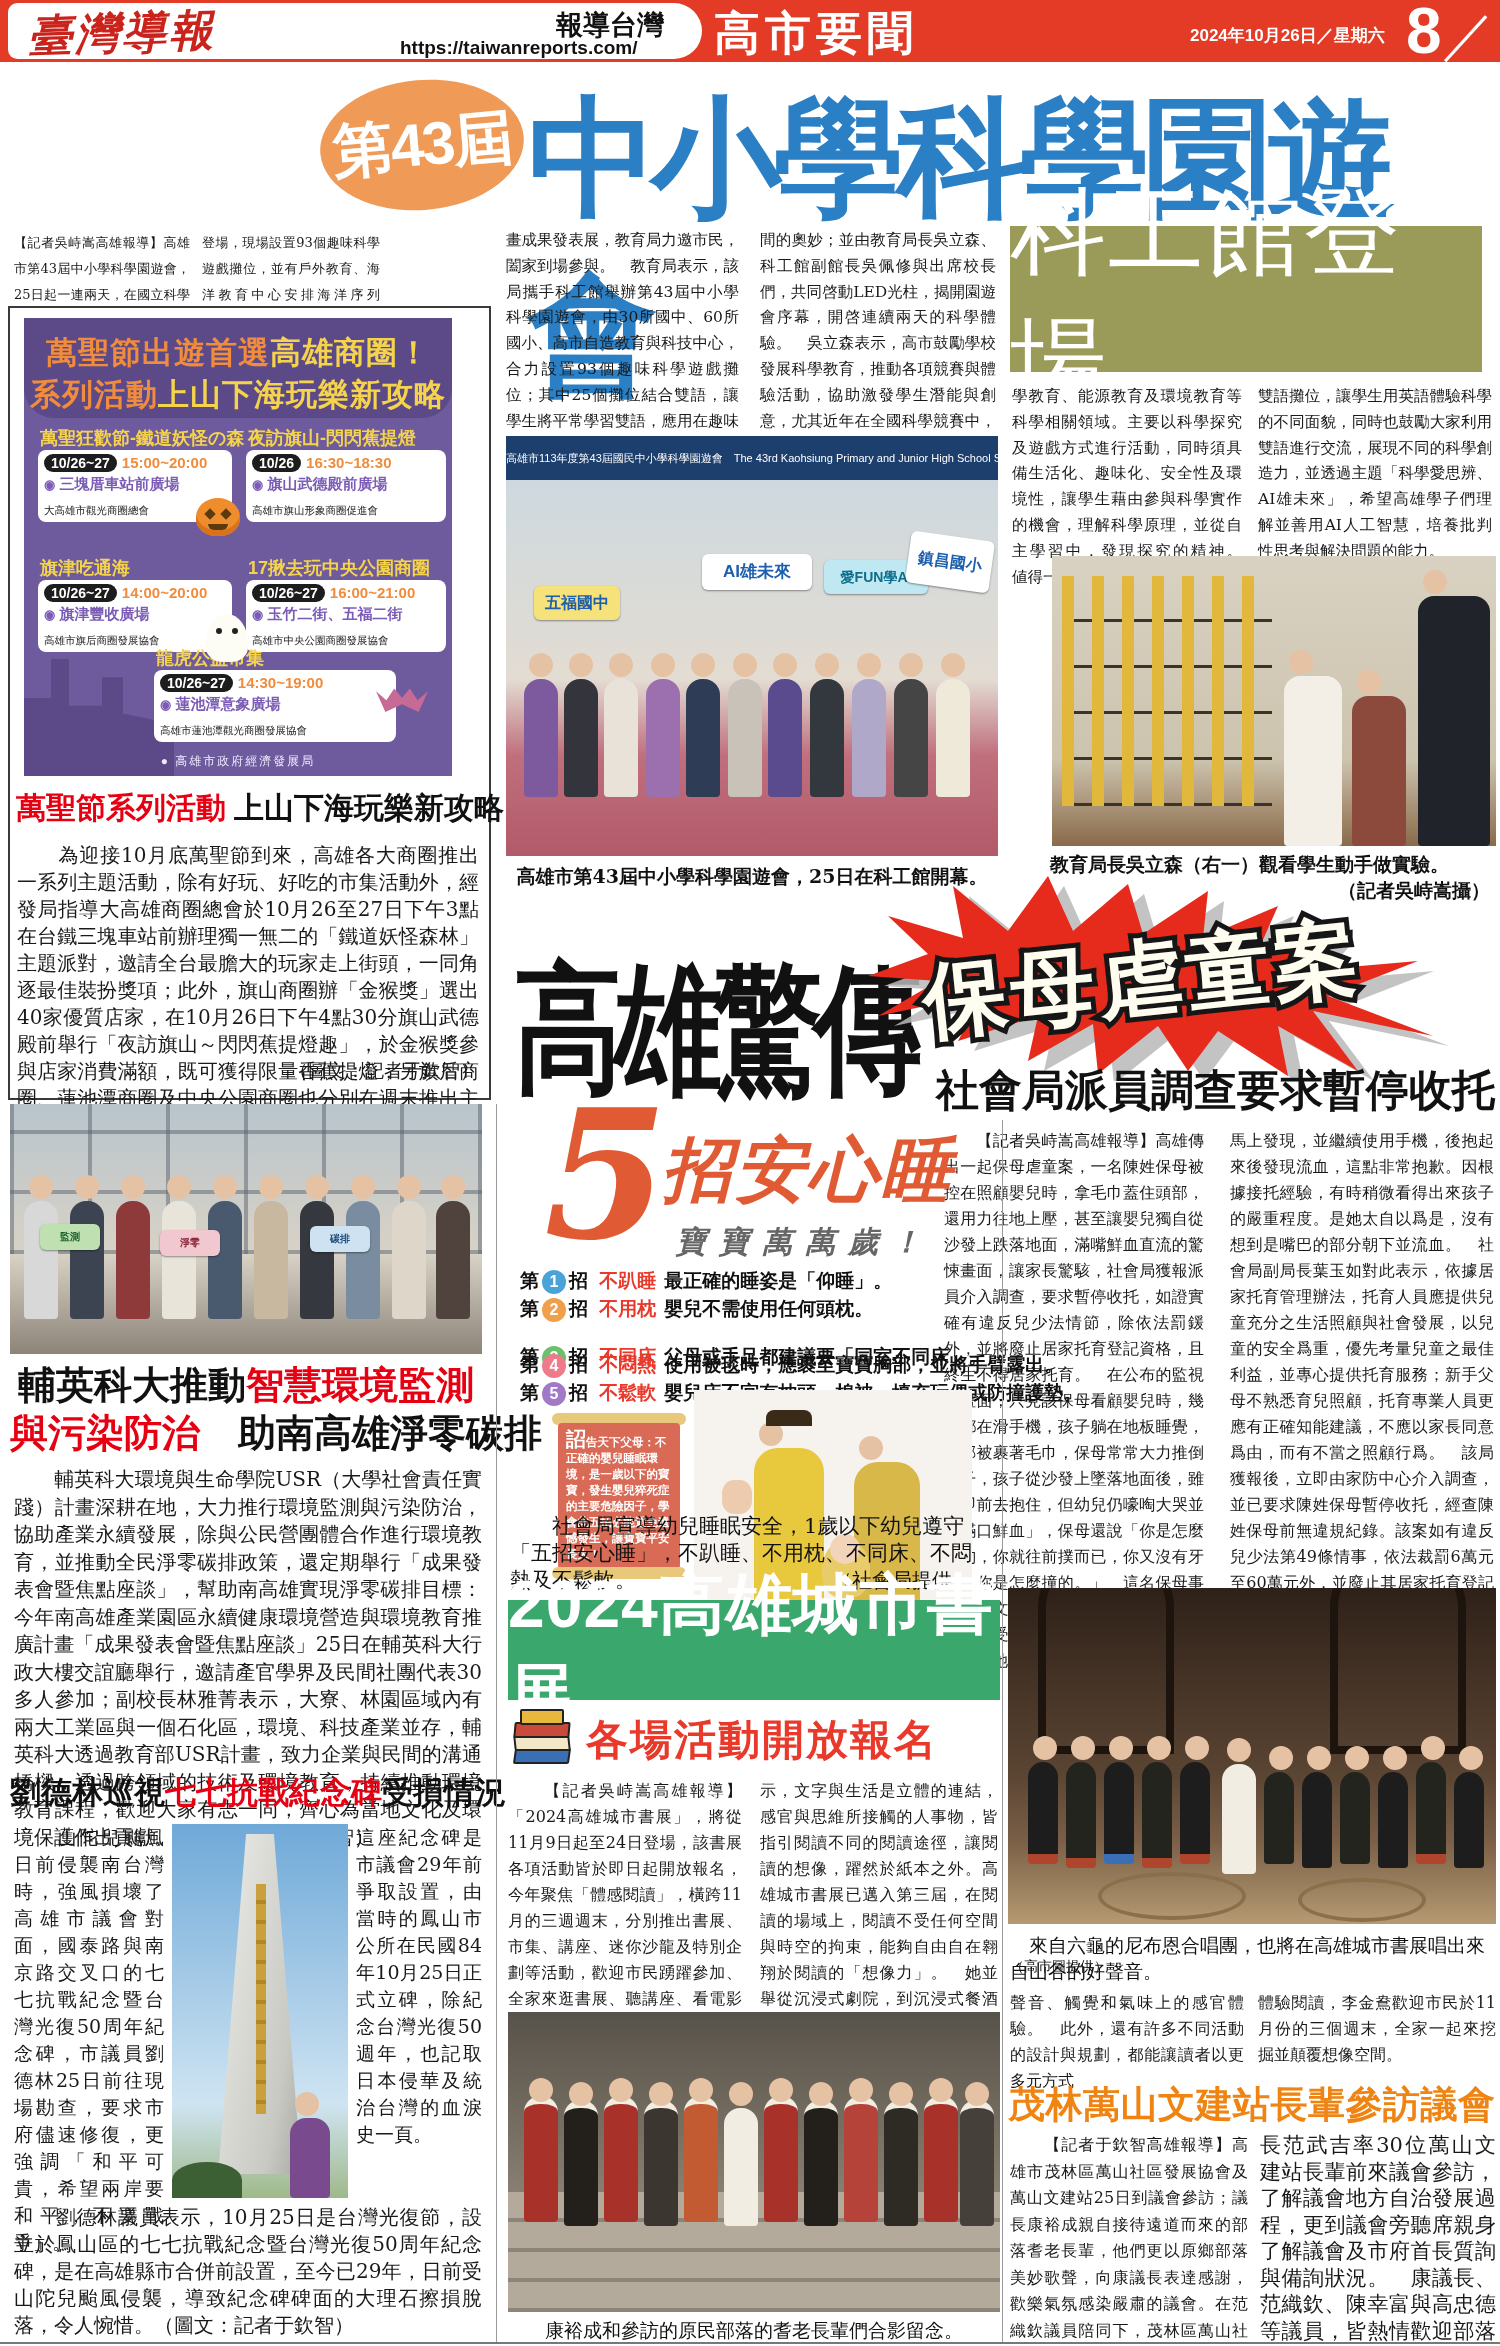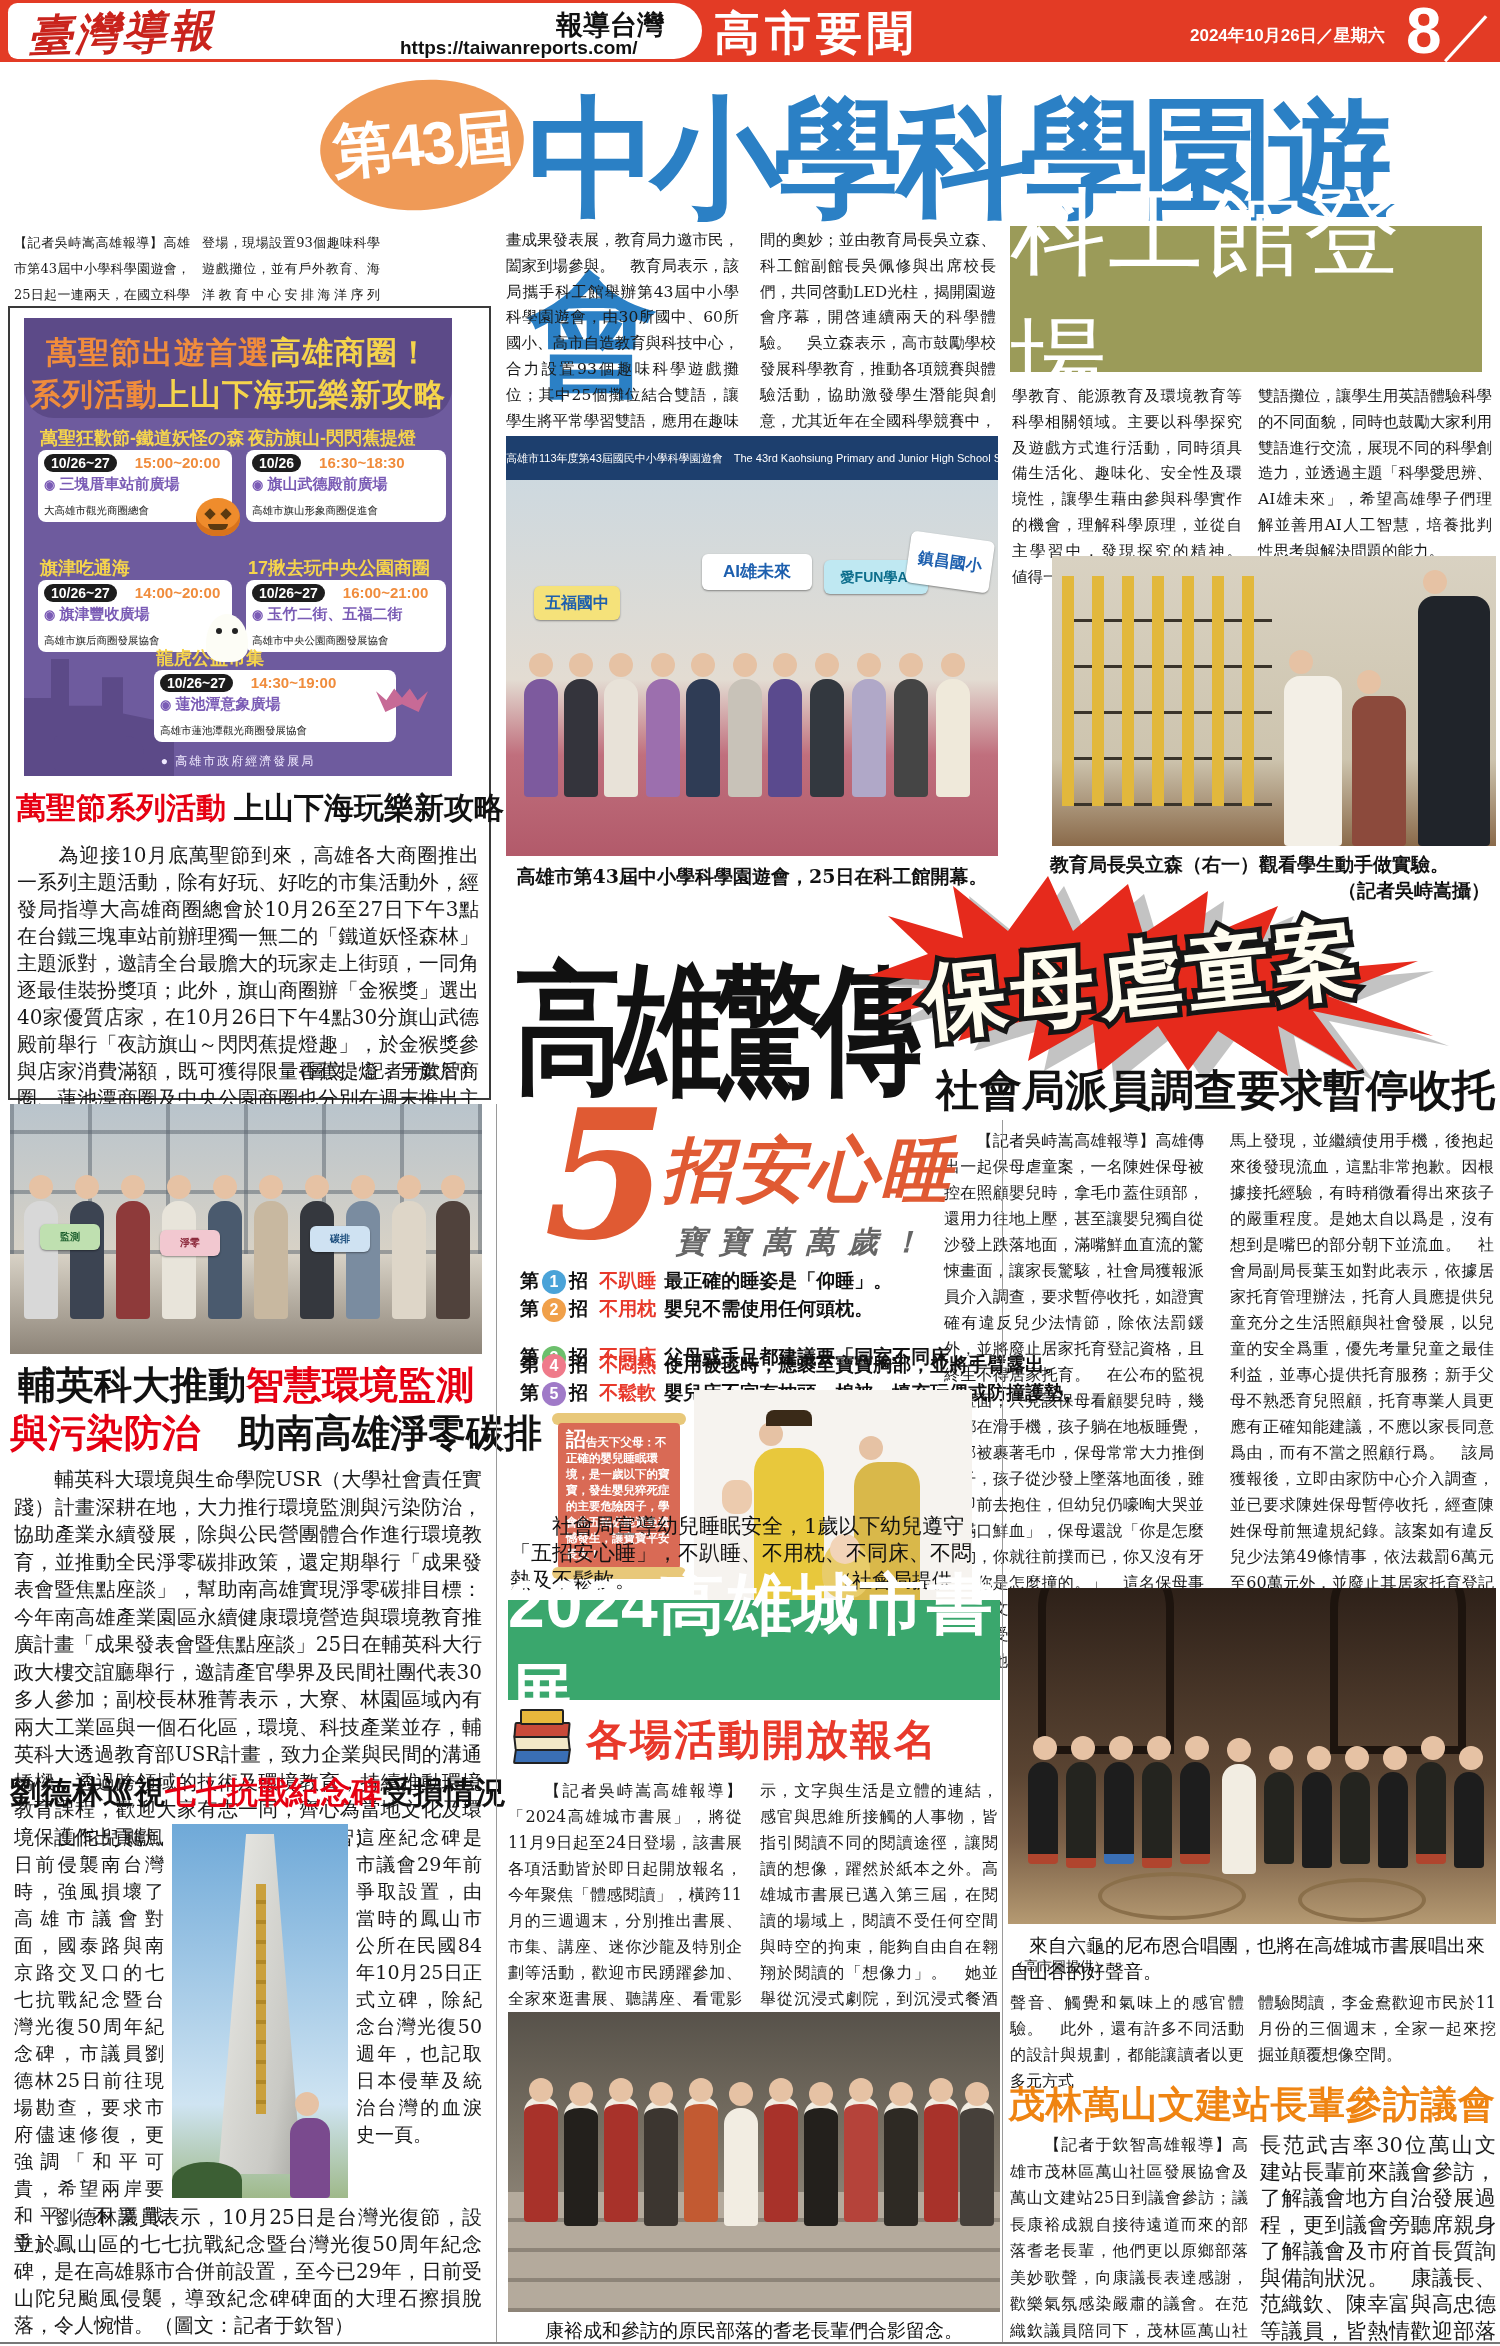--- a/index.html
+++ b/index.html
@@ -38,21 +38,21 @@
   .pp:before{content:"";position:absolute;top:-26px;left:5px;width:24px;height:24px;border-radius:50%;background:#e6c2a4;}
   
   #hwBox{left:8px;top:306px;width:479px;height:790px;border:2px solid #3a3a3a;background:#fff;}
   #poster{left:24px;top:318px;width:428px;height:458px;background:#6e5b9e;overflow:hidden;}
   #posterTop{position:absolute;left:0;top:0;width:100%;height:100px;background:#5c4a88;border-radius:0 0 30px 30px;}
   .pt1{position:absolute;width:100%;text-align:center;font-weight:900;font-size:31px;letter-spacing:1px;}
   .orange{color:#f08c3c;} .yellow{color:#f5d44c;}
   .ev-title{position:absolute;font-weight:900;font-size:18px;color:#f5d44c;white-space:nowrap;}
   .ev-card{position:absolute;background:#fff;border-radius:8px;padding:4px 6px;}
   .ev-date{background:#1d1d1d;color:#fff;font-weight:bold;font-size:14px;border-radius:10px;padding:1px 7px;}
-  .ev-time{color:#f08c3c;font-weight:900;font-size:15px;margin-left:18px;}
+  .ev-time{color:#f08c3c;font-weight:900;font-size:15px;margin-left:5px;}
   .ev-place{color:#7a5bb5;font-weight:900;font-size:15px;margin-top:3px;}
   .pin{color:#7a5bb5;font-size:13px;}
   .ev-org{color:#222;font-size:10.5px;margin-top:10px;}
   #posterFooter{position:absolute;left:0;bottom:6px;width:100%;text-align:center;color:#efe9ff;font-size:12px;letter-spacing:2px;}
   .sky{position:absolute;background:#5c4a88;}
   #hwHead{left:16px;top:788px;width:462px;white-space:nowrap;font-weight:900;font-size:30px;}
   #hwHead .r{color:#e60012;} #hwHead .b{color:#111;margin-left:8px;}
   #hwBody{left:17px;top:842px;width:462px;font-size:20px;line-height:27px;}
   #hwCredit{left:17px;top:1058px;width:462px;text-align:right;font-size:19px;}
   

